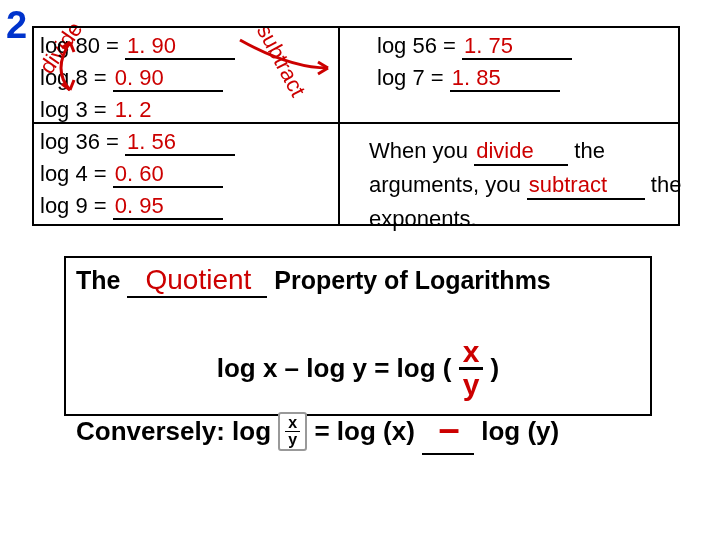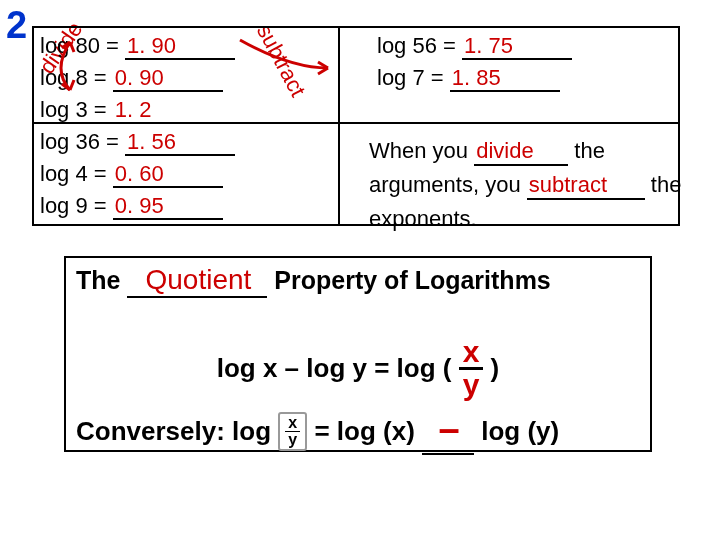--- a/index.html
+++ b/index.html
@@ -120,21 +120,21 @@
     height: 70px;
     z-index: 2;
     pointer-events: none;
   }
 
   .bottom-box {
     position: absolute;
     top: 256px;
     left: 64px;
     width: 588px;
-    height: 196px;
+    height: 160px;
     border: 2px solid #000;
     padding: 6px 10px;
     font-size: 24px;
   }
   .title-line {
     font-weight: bold;
     font-size: 25px;
     white-space: nowrap;
   }
   .title-blank {

